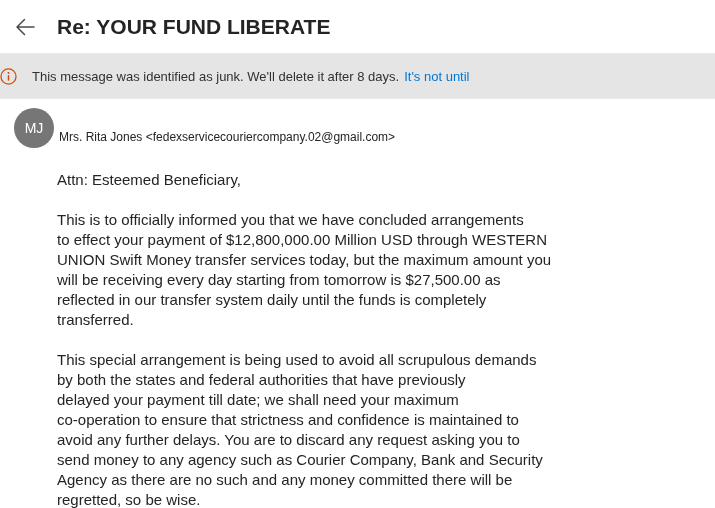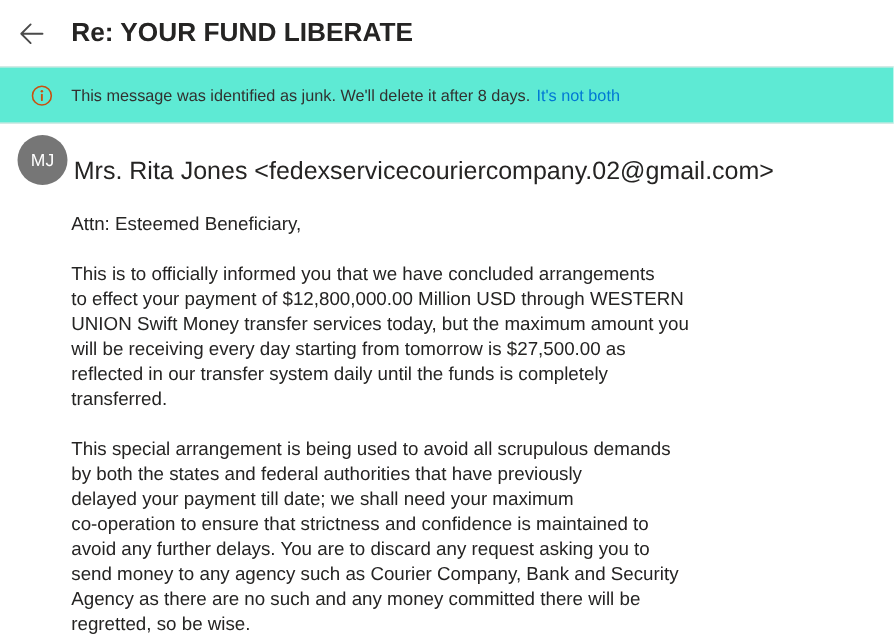--- a/index.html
+++ b/index.html
@@ -45,22 +45,21 @@
     white-space: nowrap;
   }
 
   
   .junk-banner {
     height: 46px;
     border-top: 1px solid #ebe9e7;
     border-bottom: 1px solid #ebe9e7;
     display: flex;
     align-items: center;
-    padding-left: 25px;
-    background: #5eead4;
+    background: #e5e5e5;
     text-align: right;
   }
   .junk-icon-wrap {
     width: 17px;
     height: 17px;
     flex: 0 0 auto;
     display: flex;
     align-items: center;
     justify-content: center;
   }
@@ -97,21 +96,21 @@
     justify-content: center;
     flex: 0 0 auto;
     cursor: pointer;
     user-select: none;
   }
   .sender-meta {
     margin-left: 5px;
     padding-top: 1px;
   }
   .sender-name {
-    font-size: 20px;
+    font-size: 12px;
     color: #252423;
     line-height: 21px;
     cursor: pointer;
     white-space: nowrap;
   }
   .timestamp {
     font-size: 12px;
     color: #605e5c;
     line-height: 16px;
     margin-top: 3px;
@@ -143,21 +142,21 @@
 
   <div class="junk-banner">
     <span class="junk-icon-wrap">
       <svg width="17" height="17" viewBox="0 0 16 16">
         <circle cx="8" cy="8" r="7.1" fill="none" stroke="#ca5010" stroke-width="1.2"></circle>
         <line x1="8" y1="7.2" x2="8" y2="11.4" stroke="#ca5010" stroke-width="1.4" stroke-linecap="round"></line>
         <circle cx="8" cy="4.7" r="0.95" fill="#ca5010"></circle>
       </svg>
     </span>
     <span class="junk-text">This message was identified as junk. We'll delete it after 8 days.</span>
-    <a class="not-junk-link" href="#">It's not both</a>
+    <a class="not-junk-link" href="#">It's not until</a>
   </div>
 
   <div class="sender-row">
     <div class="avatar">MJ</div>
     <div class="sender-meta">
       <div class="sender-name">Mrs. Rita Jones &lt;fedexservicecouriercompany.02@gmail.com&gt;</div>
     </div>
   </div>
 
   <div class="body-text">Attn: Esteemed Beneficiary,

